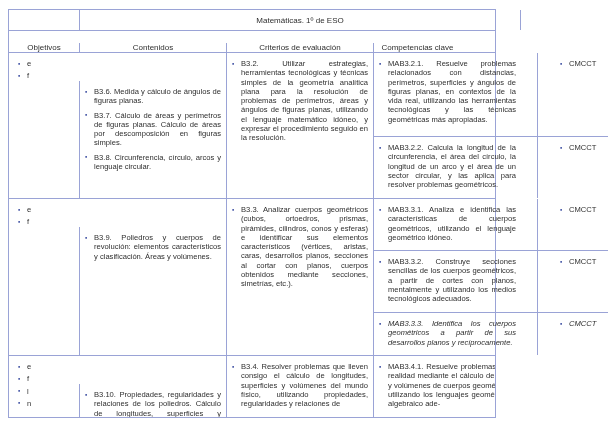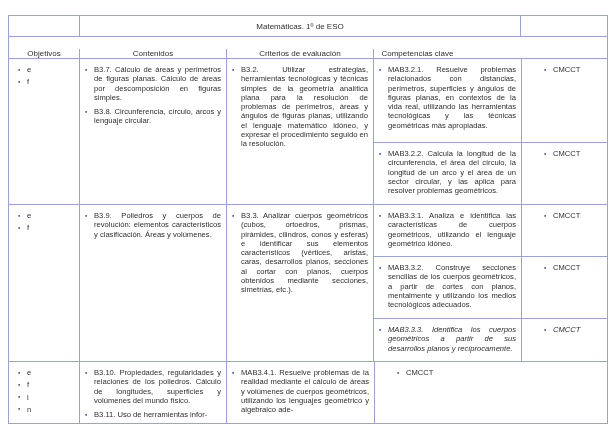--- a/index.html
+++ b/index.html
@@ -6,40 +6,40 @@
     --border:#9aa3d6;
     --text:#2e2e2e;
     --bullet:#4a5aa8;
     --bg:#ffffff;
   }
   *{box-sizing:border-box;margin:0;padding:0;}
   html,body{width:615px;height:439px;background:var(--bg);overflow:hidden;}
   body{font-family:"Liberation Sans","DejaVu Sans",sans-serif;color:var(--text);}
 
   .table{
-    position:absolute;left:8px;top:15px;width:600px;
+    position:absolute;left:8px;top:9px;width:488px;
     border:1px solid var(--border);
     background:var(--bg);
   }
   .row{display:flex;align-items:stretch;}
   .row > * + *{border-left:1px solid var(--border);}
   .title-row{height:21px;border-bottom:1px solid var(--border);}
   .header-row{height:22px;border-bottom:1px solid var(--border);align-items:flex-end;}
   .body-row{border-bottom:1px solid var(--border);}
   #tbody .body-row:last-child{border-bottom:none;}
 
   .cell{flex:none;}
   .col-obj{width:70px;}
-  .col-cont{width:147px;}
+  .col-cont{width:147px;margin-top:28px;}
   .col-crit{width:147px;}
   .col-est{width:147px;}
   .col-comp{width:88px;}
   .col-span3{width:441px;}
   .subcol{width:235px;flex:none;display:flex;flex-direction:column;}
-  .subrow{display:flex;align-items:stretch;flex:none;}
+  .subrow{display:flex;align-items:stretch;flex:none;gap:16px;}
   .subrow:last-child{flex:1;}
   .subrow + .subrow{border-top:1px solid var(--border);}
   .subrow > * + *{border-left:1px solid var(--border);}
 
   .th,.title{
     display:flex;align-items:center;justify-content:center;
     font-size:8px;text-align:center;
   }
 
   
@@ -83,20 +83,21 @@
   <div id="tbody">
       <div class="row body-row">
         <div class="cell cell-pad col-obj">
           <ul class="list">
             <li class="item"><span class="bullet">▪</span><span class="txt">e</span></li>
             <li class="item"><span class="bullet">▪</span><span class="txt">f</span></li>
           </ul>
         </div>
         <div class="cell cell-pad col-cont">
           <ul class="list">
+            <li class="item"><span class="bullet">▪</span><span class="txt">B3.6. Medida y cálculo de ángulos de figuras planas.</span></li>
             <li class="item"><span class="bullet">▪</span><span class="txt">B3.7. Cálculo de áreas y perímetros de figuras planas. Cálculo de áreas por descomposición en figuras simples.</span></li>
             <li class="item"><span class="bullet">▪</span><span class="txt">B3.8. Circunferencia, círculo, arcos y lenguaje circular.</span></li>
           </ul>
         </div>
         <div class="cell cell-pad col-crit">
           <ul class="list">
             <li class="item"><span class="bullet">▪</span><span class="txt">B3.2. Utilizar estrategias, herramientas tecnológicas y técnicas simples de la geometría analítica plana para la resolución de problemas de perímetros, áreas y ángulos de figuras planas, utilizando el lenguaje matemático idóneo, y expresar el procedimiento seguido en la resolución.</span></li>
           </ul>
         </div>
         <div class="subcol">
@@ -190,20 +191,25 @@
             <li class="item"><span class="bullet">▪</span><span class="txt">l</span></li>
             <li class="item"><span class="bullet">▪</span><span class="txt">n</span></li>
           </ul>
         </div>
         <div class="cell cell-pad col-cont">
           <ul class="list">
             <li class="item"><span class="bullet">▪</span><span class="txt">B3.10. Propiedades, regularidades y relaciones de los poliedros. Cálculo de longitudes, superficies y volúmenes del mundo físico.</span></li>
             <li class="item"><span class="bullet">▪</span><span class="txt">B3.11. Uso de herramientas infor-</span></li>
           </ul>
         </div>
+        <div class="cell cell-pad col-crit">
+          <ul class="list">
+            <li class="item"><span class="bullet">▪</span><span class="txt">B3.4. Resolver problemas que lleven consigo el cálculo de longitudes, superficies y volúmenes del mundo físico, utilizando propiedades, regularidades y relaciones de</span></li>
+          </ul>
+        </div>
         <div class="subcol">
           <div class="subrow">
             <div class="cell cell-pad col-est">
               <ul class="list">
                 <li class="item"><span class="bullet">▪</span><span class="txt">MAB3.4.1. Resuelve problemas de la realidad mediante el cálculo de áreas y volúmenes de cuerpos geométricos, utilizando los lenguajes geométrico y algebraico ade-</span></li>
               </ul>
             </div>
             <div class="cell cell-pad col-comp">
               <ul class="list">
                 <li class="item"><span class="bullet">▪</span><span class="txt">CMCCT</span></li>

